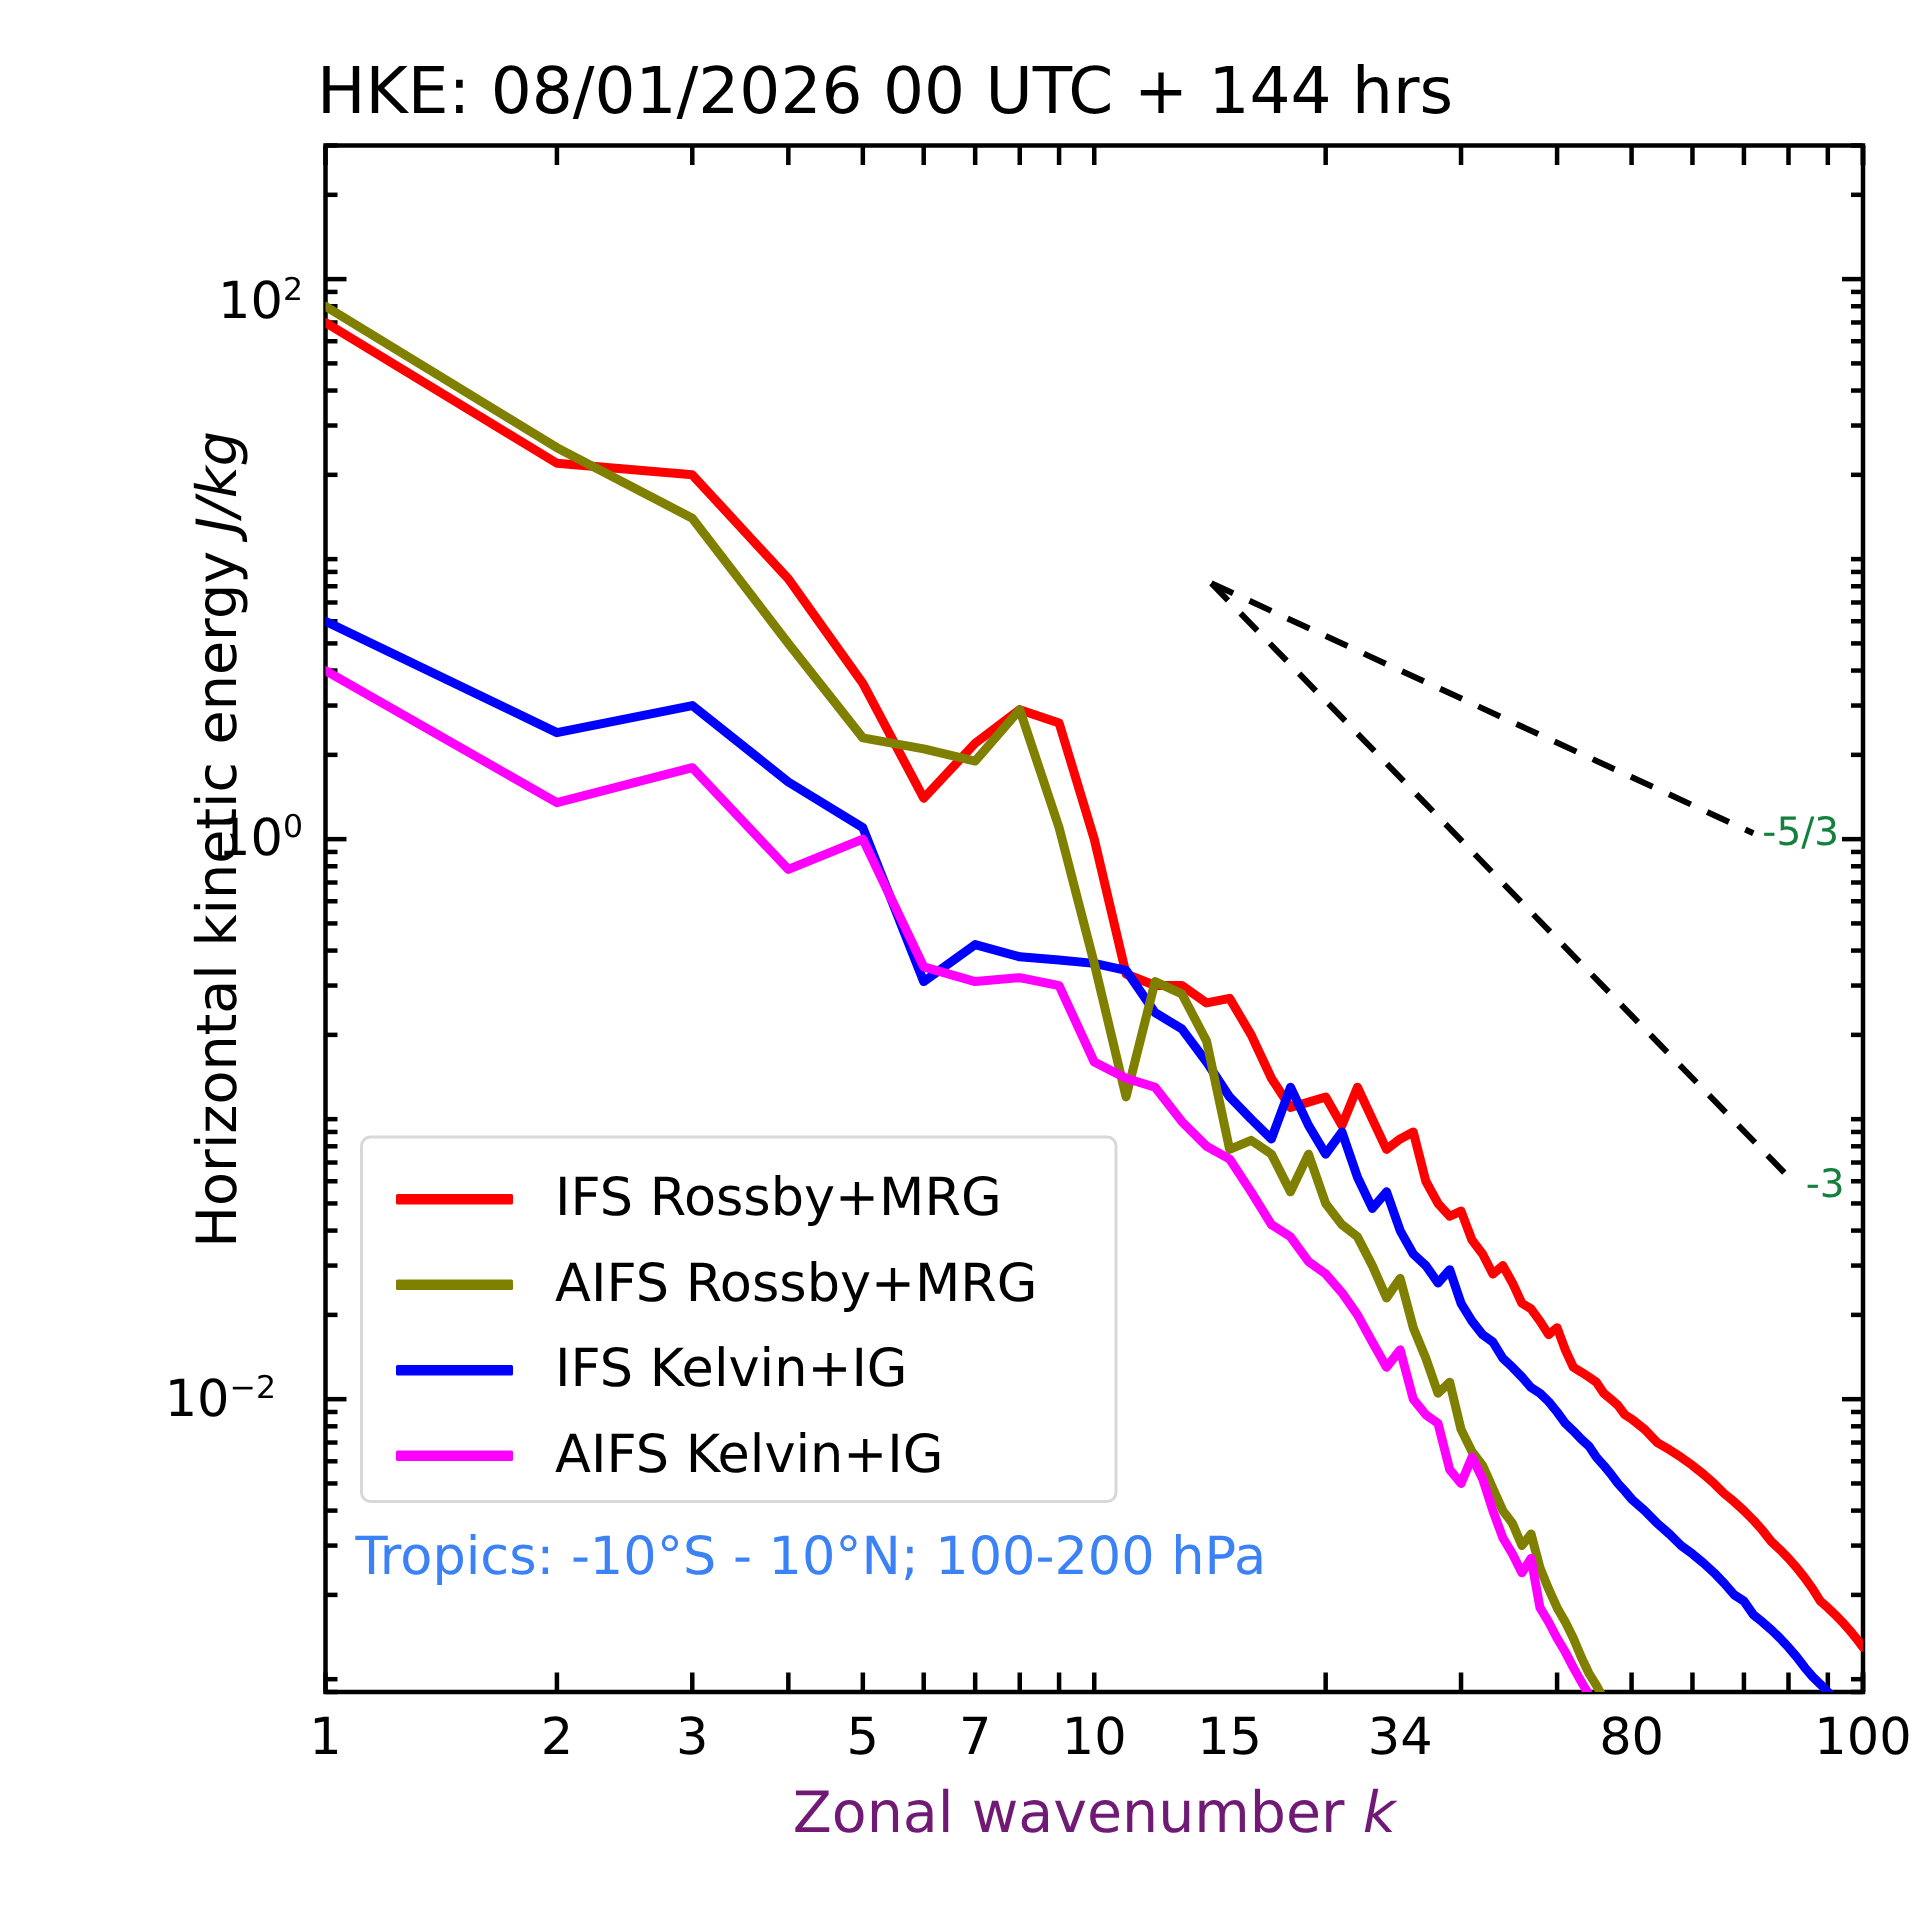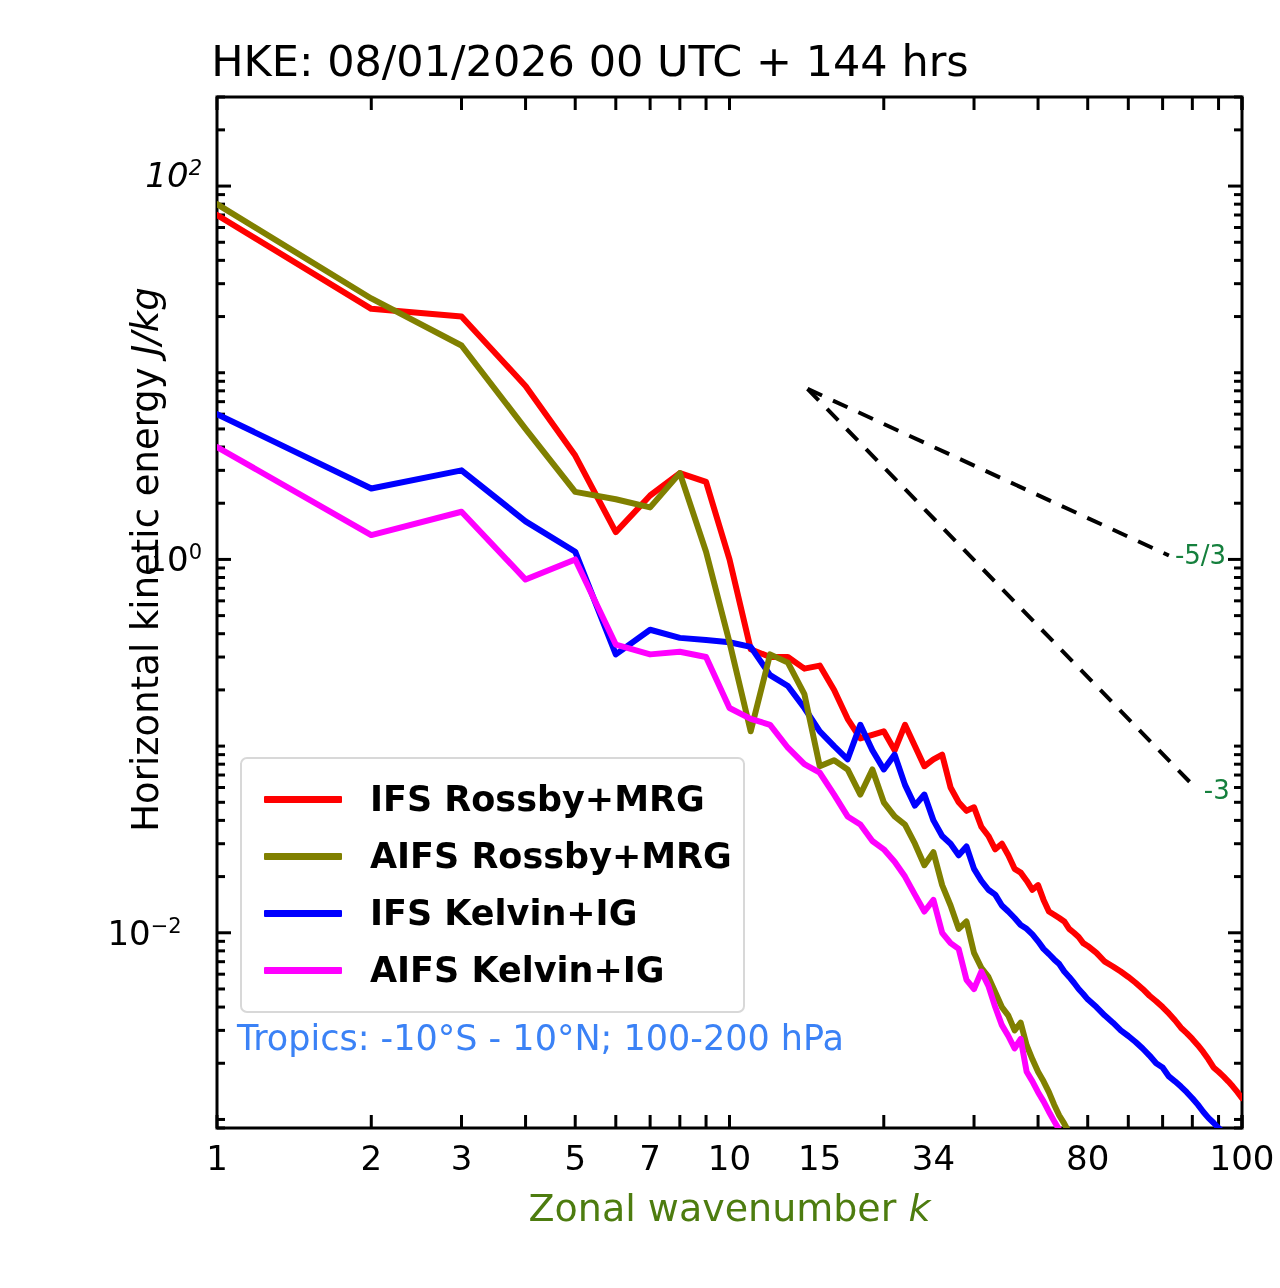--- a/index.html
+++ b/index.html
@@ -11,32 +11,32 @@
     font-size:43px;color:#000;font-family:"DejaVu Sans",sans-serif;letter-spacing:0px;
   }
   #ylabel{
     position:absolute;left:-255px;top:538px;width:800px;text-align:center;
     transform:rotate(-90deg);transform-origin:center center;
     font-size:37px;color:#000;white-space:nowrap;
   }
   #ylabel .it{font-style:italic;}
   #xlabel{
     position:absolute;left:217px;top:1186px;width:1025px;text-align:center;
-    font-size:38px;color:#4d7c0f;
+    font-size:38px;color:#701a75;
   }
   #xlabel .it{font-style:italic;}
   #plotsvg{position:absolute;left:0;top:0;}
   .ticklabel{position:absolute;font-size:34px;color:#000;white-space:nowrap;}
   .xtick{transform:translateX(-50%);}
   .ytick{text-align:right;transform:translateY(-50%);}
   .ytick sup{font-size:21px;vertical-align:super;}
   #legend{
     position:absolute;left:240px;top:757px;width:505px;
     border:2px solid #d8d8d8;border-radius:7px;background:rgba(255,255,255,0.92);
-    padding:12px 0 12px 0;box-sizing:border-box;font-weight:bold;
+    padding:12px 0 1px 0;box-sizing:border-box;
   }
   .lgrow{display:flex;align-items:center;height:57px;padding-left:22px;}
   .lgswatch{width:78px;height:7px;border-radius:1px;flex:none;}
   .lglabel{margin-left:28px;font-size:35px;color:#000;white-space:nowrap;line-height:1;}
   #annot{position:absolute;left:237px;top:1018px;font-size:35px;color:#3b82f6;white-space:nowrap;}
   .slopelabel{position:absolute;font-size:26px;color:#15803d;white-space:nowrap;}
 </style>
 </head>
 <body>
 
@@ -211,23 +211,23 @@
       <div class="ticklabel xtick" style="left: 217px; top: 1138px;">1</div>
       <div class="ticklabel xtick" style="left: 371.278px; top: 1138px;">2</div>
       <div class="ticklabel xtick" style="left: 461.525px; top: 1138px;">3</div>
       <div class="ticklabel xtick" style="left: 575.222px; top: 1138px;">5</div>
       <div class="ticklabel xtick" style="left: 650.113px; top: 1138px;">7</div>
       <div class="ticklabel xtick" style="left: 729.5px; top: 1138px;">10</div>
       <div class="ticklabel xtick" style="left: 819.747px; top: 1138px;">15</div>
       <div class="ticklabel xtick" style="left: 933.444px; top: 1138px;">34</div>
       <div class="ticklabel xtick" style="left: 1087.72px; top: 1138px;">80</div>
       <div class="ticklabel xtick" style="left: 1242px; top: 1138px;">100</div>
-      <div class="ticklabel ytick" style="left: 67px; width: 135px; top: 175px; font-style: italic;"><span>10</span><sup>2</sup></div>
+      <div class="ticklabel ytick" style="left: 67px; width: 135px; top: 201px;"><span>10</span><sup>2</sup></div>
       <div class="ticklabel ytick" style="left: 67px; width: 135px; top: 559.424px;"><span>10</span><sup>0</sup></div>
-      <div class="ticklabel ytick" style="left: 77px; width: 135px; top: 932.78px; text-align: center;"><span>10</span><sup>−2</sup></div>
+      <div class="ticklabel ytick" style="left: 49px; width: 135px; top: 932.78px;"><span>10</span><sup>−2</sup></div>
     </div>
 
   <div id="legend">
       <div class="lgrow">
         <div class="lgswatch" style="background: rgb(255, 0, 0);"></div>
         <div class="lglabel">IFS Rossby+MRG</div>
       </div>
       <div class="lgrow">
         <div class="lgswatch" style="background: rgb(128, 128, 0);"></div>
         <div class="lglabel">AIFS Rossby+MRG</div>

